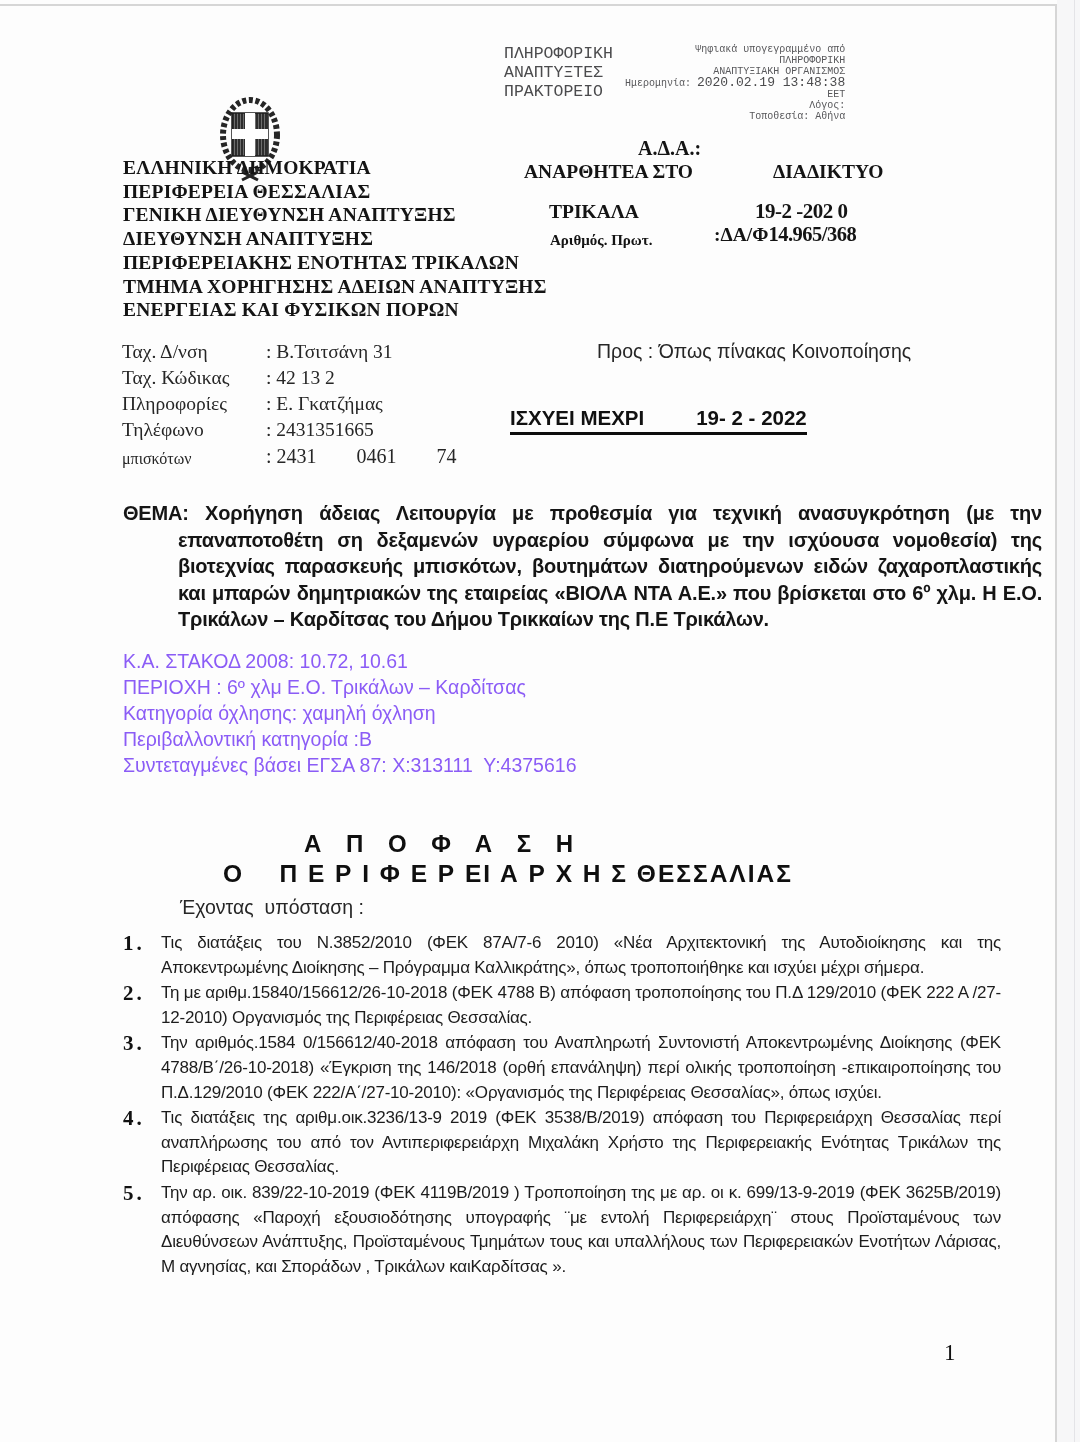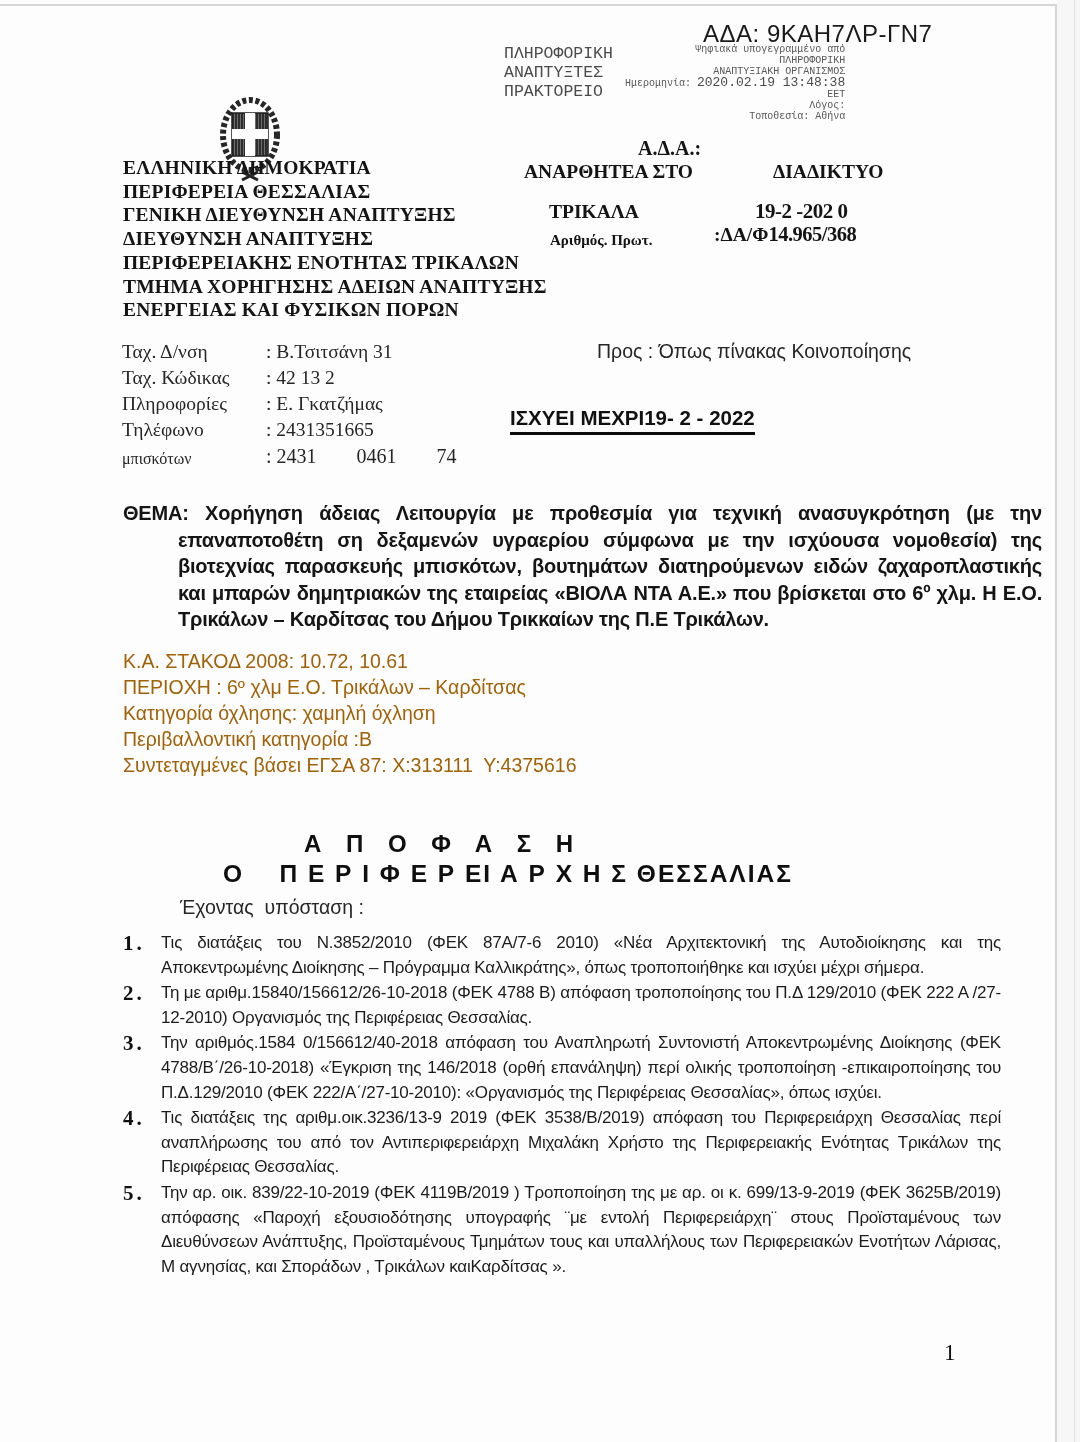--- a/index.html
+++ b/index.html
@@ -34,25 +34,25 @@
   .contact{position:absolute;left:122px;top:339px;font-size:19.5px;line-height:26px;color:#262626;}
   .contact-row{display:flex;font-family:Liberation Serif, serif;}
   .contact-label{width:144px;flex:none;}
   .contact-value{white-space:pre;}
   .row-fax .contact-label{font-size:16px;padding-top:3px;}
   .row-fax .contact-value{font-size:20px;}
 
   .recipient{position:absolute;left:597px;top:340px;font-size:19.5px;color:#262626;}
 
   .validity{position:absolute;left:510px;top:406px;font-weight:bold;font-size:20.5px;border-bottom:3px solid #0d0d0d;padding-bottom:2px;white-space:pre;color:#111;}
-  .validity-date{}
+  .validity-date{margin-left:52px;}
 
   .subject{position:absolute;left:123px;top:480px;width:864px;font-weight:bold;font-size:20px;line-height:26.5px;text-align:justify;padding-left:55px;text-indent:-55px;letter-spacing:-.2px;color:#151515;}
 
-  .details{position:absolute;left:123px;top:648px;font-size:19.5px;line-height:26px;color:#a16207;}
+  .details{position:absolute;left:123px;top:648px;font-size:19.5px;line-height:26px;color:#8b5cf6;}
   .details div{white-space:pre;}
 
   .decision-title{position:absolute;left:123px;top:830px;width:640px;text-align:center;font-weight:bold;font-size:24px;letter-spacing:9px;white-space:pre;color:#0f0f0f;}
   .decision-subtitle{position:absolute;left:123px;top:860px;width:770px;text-align:center;font-weight:bold;font-size:24.5px;letter-spacing:2px;white-space:pre;color:#0f0f0f;}
   .decision-preamble{position:absolute;left:180px;top:896px;font-size:19.5px;white-space:pre;color:#262626;}
 
   .items{position:absolute;left:123px;top:931px;width:878px;}
   .item{display:flex;margin-bottom:1px;}
   .item-num{width:38px;flex:none;font-family:"Liberation Serif",serif;font-weight:bold;font-size:21px;letter-spacing:3px;line-height:24.6px;color:#111;}
   .item-text{flex:1;font-size:17px;line-height:24.6px;text-align:justify;letter-spacing:-.2px;color:#1c1c1c;}
@@ -61,21 +61,20 @@
 </style>
 </head>
 <body>
 
 <div class="page">
   <div class="gutter"></div>
   <div class="gutter-line"></div>
   <div class="edge-top"></div>
   <div class="edge-right"></div>
 
-  <div class="ada-banner">ΑΔΑ: 9ΚΑΗ7ΛΡ-ΓΝ7</div>
 
   <div class="sig">
     <div class="sig-big">
       <div>ΠΛΗΡΟΦΟΡΙΚΗ</div>
       <div>ΑΝΑΠΤΥΞΤΕΣ</div>
       <div>ΠΡΑΚΤΟΡΕΙΟ</div>
     </div>
     <div class="sig-small">
       <div>Ψηφιακά υπογεγραμμένο από</div>
       <div>ΠΛΗΡΟΦΟΡΙΚΗ</div>

